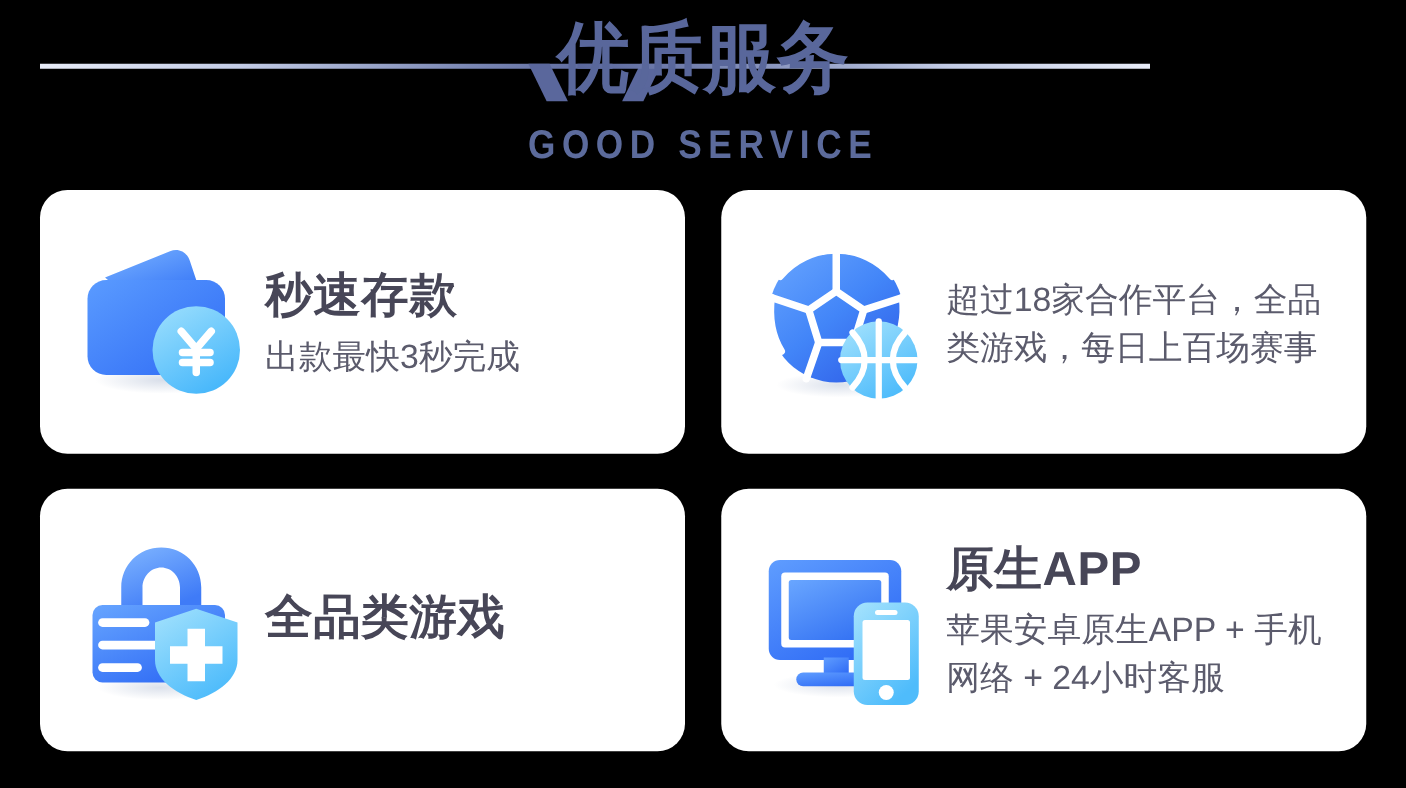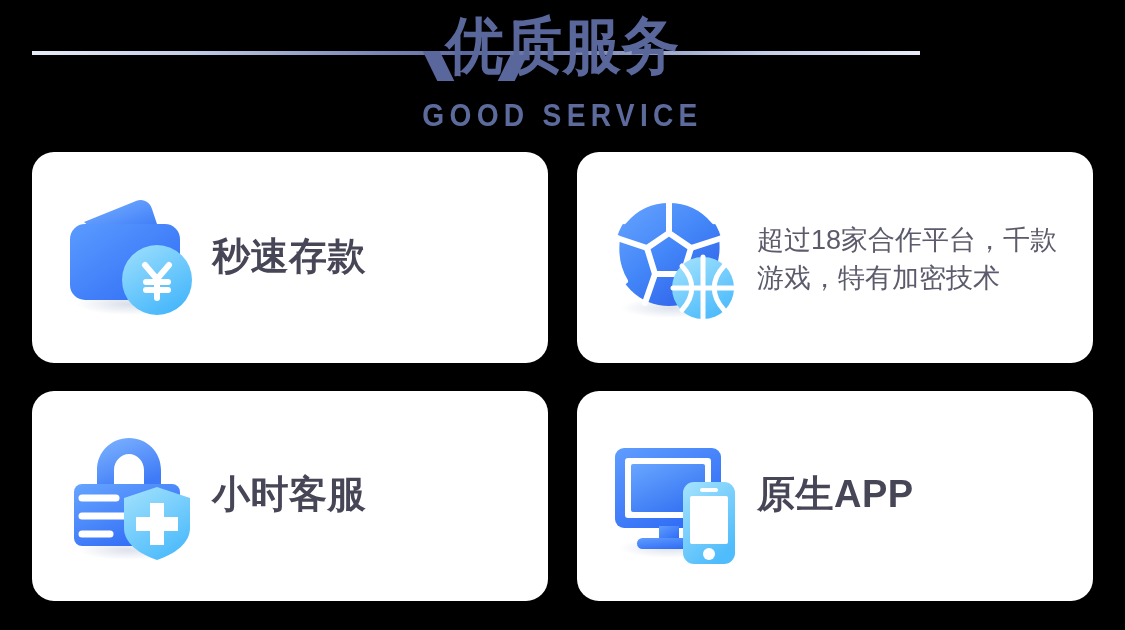--- a/index.html
+++ b/index.html
@@ -209,20 +209,21 @@
             <path d="M83 77 L95 91"></path>
             <path d="M107 77 L95 91"></path>
             <path d="M95 91 L95 110"></path>
             <path d="M84 94 L106 94"></path>
             <path d="M84 102 L106 102"></path>
           </g>
         </svg>
       </div>
       <div class="card-text">
         <div class="card-title">秒速存款</div>
+        <div class="card-desc">出款最快3秒完成</div>
       </div>
     </div>
 
     <div class="card">
       <div class="card-icon">
         <svg viewBox="0 0 140 140" xmlns="http://www.w3.org/2000/svg">
           <defs>
             <linearGradient id="s-ball" x1="0" y1="0" x2="0.8" y2="1">
               <stop offset="0%" stop-color="#6aa7ff"></stop>
               <stop offset="55%" stop-color="#4285f8"></stop>
@@ -254,21 +255,21 @@
           <circle cx="96" cy="100" r="31" fill="url(#s-bsk)"></circle>
           <g fill="none" stroke="#ffffff" stroke-width="5" stroke-linecap="round">
             <path d="M96 69 L96 131"></path>
             <path d="M66 100 L126 100"></path>
             <path d="M75 78 C88 92 88 108 75 122"></path>
             <path d="M117 78 C104 92 104 108 117 122"></path>
           </g>
         </svg>
       </div>
       <div class="card-text">
-        <div class="card-desc two-line">超过18家合作平台，千款游戏，特有加密技术</div>
+        <div class="card-desc two-line">超过18家合作平台，全品类游戏，每日上百场赛事</div>
       </div>
     </div>
 
     <div class="card">
       <div class="card-icon">
         <svg viewBox="0 0 140 140" xmlns="http://www.w3.org/2000/svg">
           <defs>
             <linearGradient id="l-body" x1="0" y1="0" x2="0.7" y2="1">
               <stop offset="0%" stop-color="#67a5ff"></stop>
               <stop offset="100%" stop-color="#2f6bf5"></stop>
@@ -292,21 +293,21 @@
           <g stroke="#ffffff" stroke-width="7" stroke-linecap="round">
             <path d="M20 72 L54 72"></path>
             <path d="M20 90 L62 90"></path>
             <path d="M20 108 L48 108"></path>
           </g>
           <path d="M95 61 L128 72 L128 102 C128 117 113 128 95 134 C77 128 62 117 62 102 L62 72 Z" fill="url(#l-shield)"></path>
           <path d="M88 77 L102 77 L102 91 L116 91 L116 105 L102 105 L102 119 L88 119 L88 105 L74 105 L74 91 L88 91 Z" fill="#ffffff"></path>
         </svg>
       </div>
       <div class="card-text">
-        <div class="card-title">小时客服</div>
+        <div class="card-title">全品类游戏</div>
       </div>
     </div>
 
     <div class="card">
       <div class="card-icon">
         <svg viewBox="0 0 140 140" xmlns="http://www.w3.org/2000/svg">
           <defs>
             <linearGradient id="m-body" x1="0" y1="0" x2="0.7" y2="1">
               <stop offset="0%" stop-color="#5f9dff"></stop>
               <stop offset="100%" stop-color="#2f6bf5"></stop>
@@ -331,17 +332,18 @@
           <rect x="52" y="100" width="20" height="16" fill="url(#m-body)"></rect>
           <rect x="30" y="112" width="66" height="11" rx="5.5" fill="url(#m-body)"></rect>
           <rect x="76" y="56" width="52" height="82" rx="11" fill="url(#m-phone)"></rect>
           <rect x="83" y="70" width="38" height="48" rx="2" fill="#ffffff"></rect>
           <rect x="93" y="62" width="18" height="4" rx="2" fill="#ffffff"></rect>
           <circle cx="102" cy="128" r="6" fill="#ffffff"></circle>
         </svg>
       </div>
       <div class="card-text">
         <div class="card-title">原生APP</div>
+        <div class="card-desc two-line">苹果安卓原生APP + 手机网络 + 24小时客服</div>
       </div>
     </div>
 
   </div>
 </div>
 
 </body></html>

